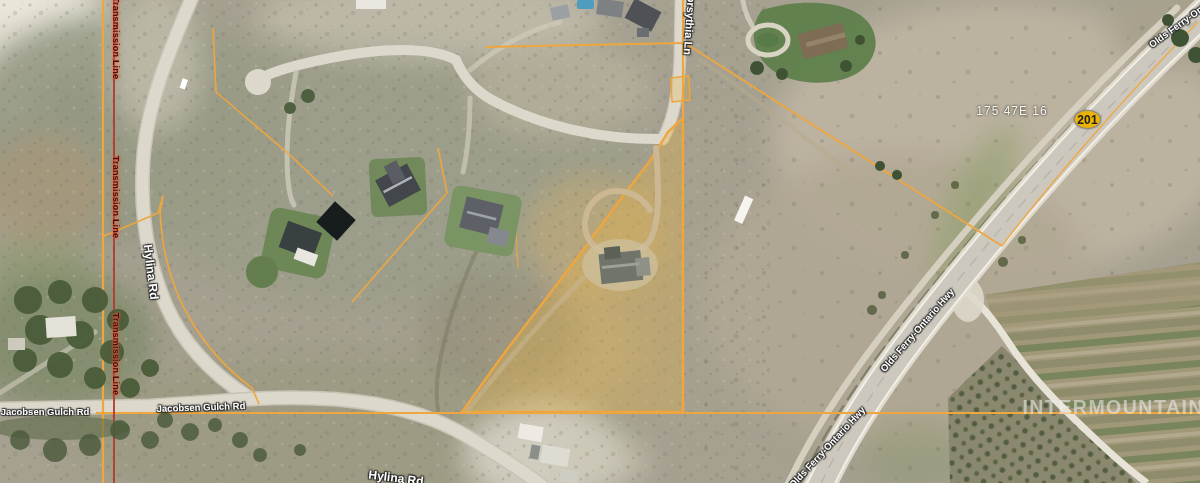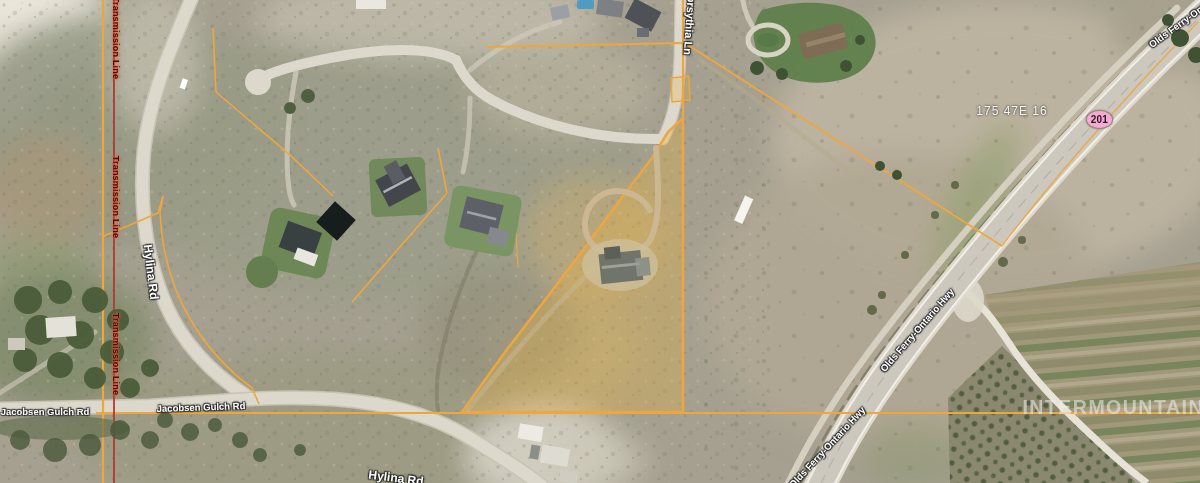--- a/index.html
+++ b/index.html
@@ -28,24 +28,24 @@
     font-size:9px;
     letter-spacing:.2px;
     text-shadow:0 0 2px #e06040,0 0 2px #e06040,0 0 4px rgba(224,96,64,.8);
   }
   .lbl.section{
     font-weight:400;font-size:12px;letter-spacing:1px;color:#f8f6f1;
     text-shadow:0 0 2px rgba(50,50,50,.9),0 0 3px rgba(50,50,50,.6);
   }
   .shield{
     position:absolute;left:1074px;top:110px;width:25px;height:17px;
-    background:#f9a8d4;border:1.5px solid #8f8a7e;border-radius:50%;
+    background:#eab308;border:1.5px solid #8f8a7e;border-radius:50%;
     box-shadow:0 0 2px rgba(0,0,0,.45);
     display:flex;align-items:center;justify-content:center;
-    font-size:10px;font-weight:700;color:#1d1d1d;letter-spacing:.2px;margin-left:12px;
+    font-size:12px;font-weight:700;color:#1d1d1d;letter-spacing:.2px;
   }
   .watermark{
     position:absolute;right:-4px;top:396px;text-align:right;
     color:rgba(240,240,238,.55);pointer-events:none;
   }
   .watermark .wm1{font-size:19.5px;font-weight:600;letter-spacing:1.5px;white-space:nowrap;}
   .watermark .wm2{font-size:34px;font-weight:700;font-style:italic;letter-spacing:3px;
                   margin-right:34px;margin-top:-3px;color:rgba(240,240,238,.6);}
 </style>
 </head>

